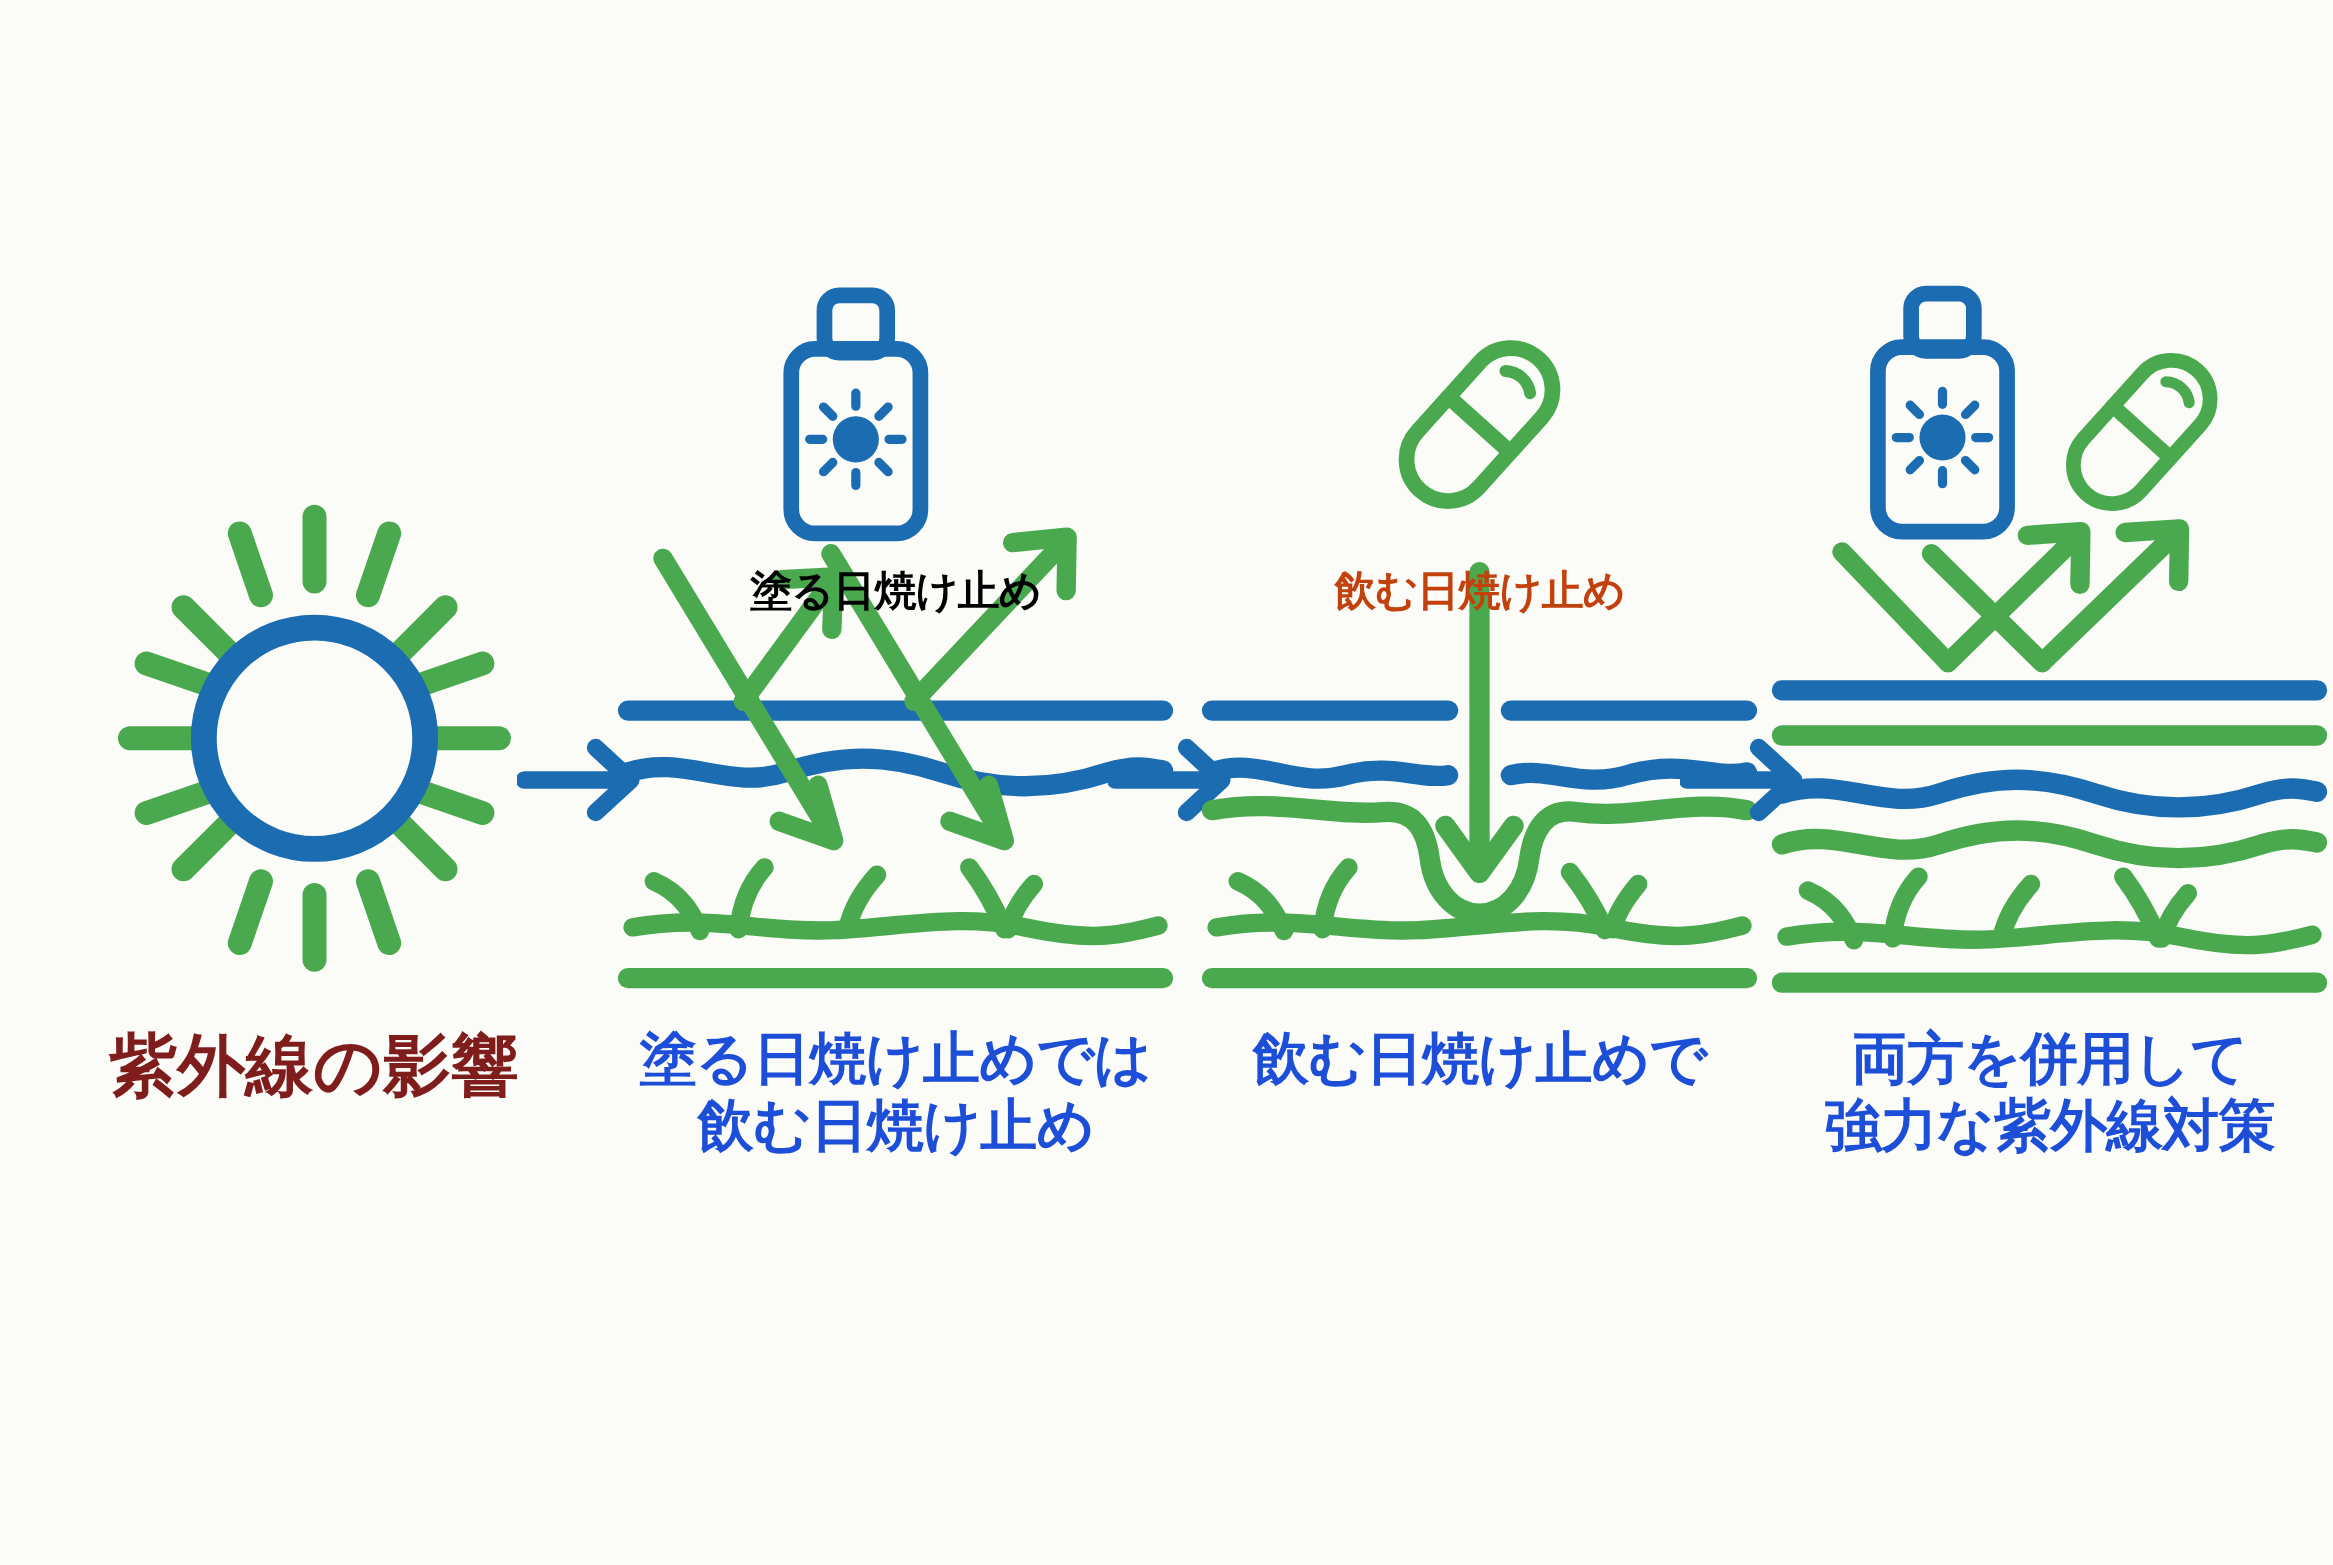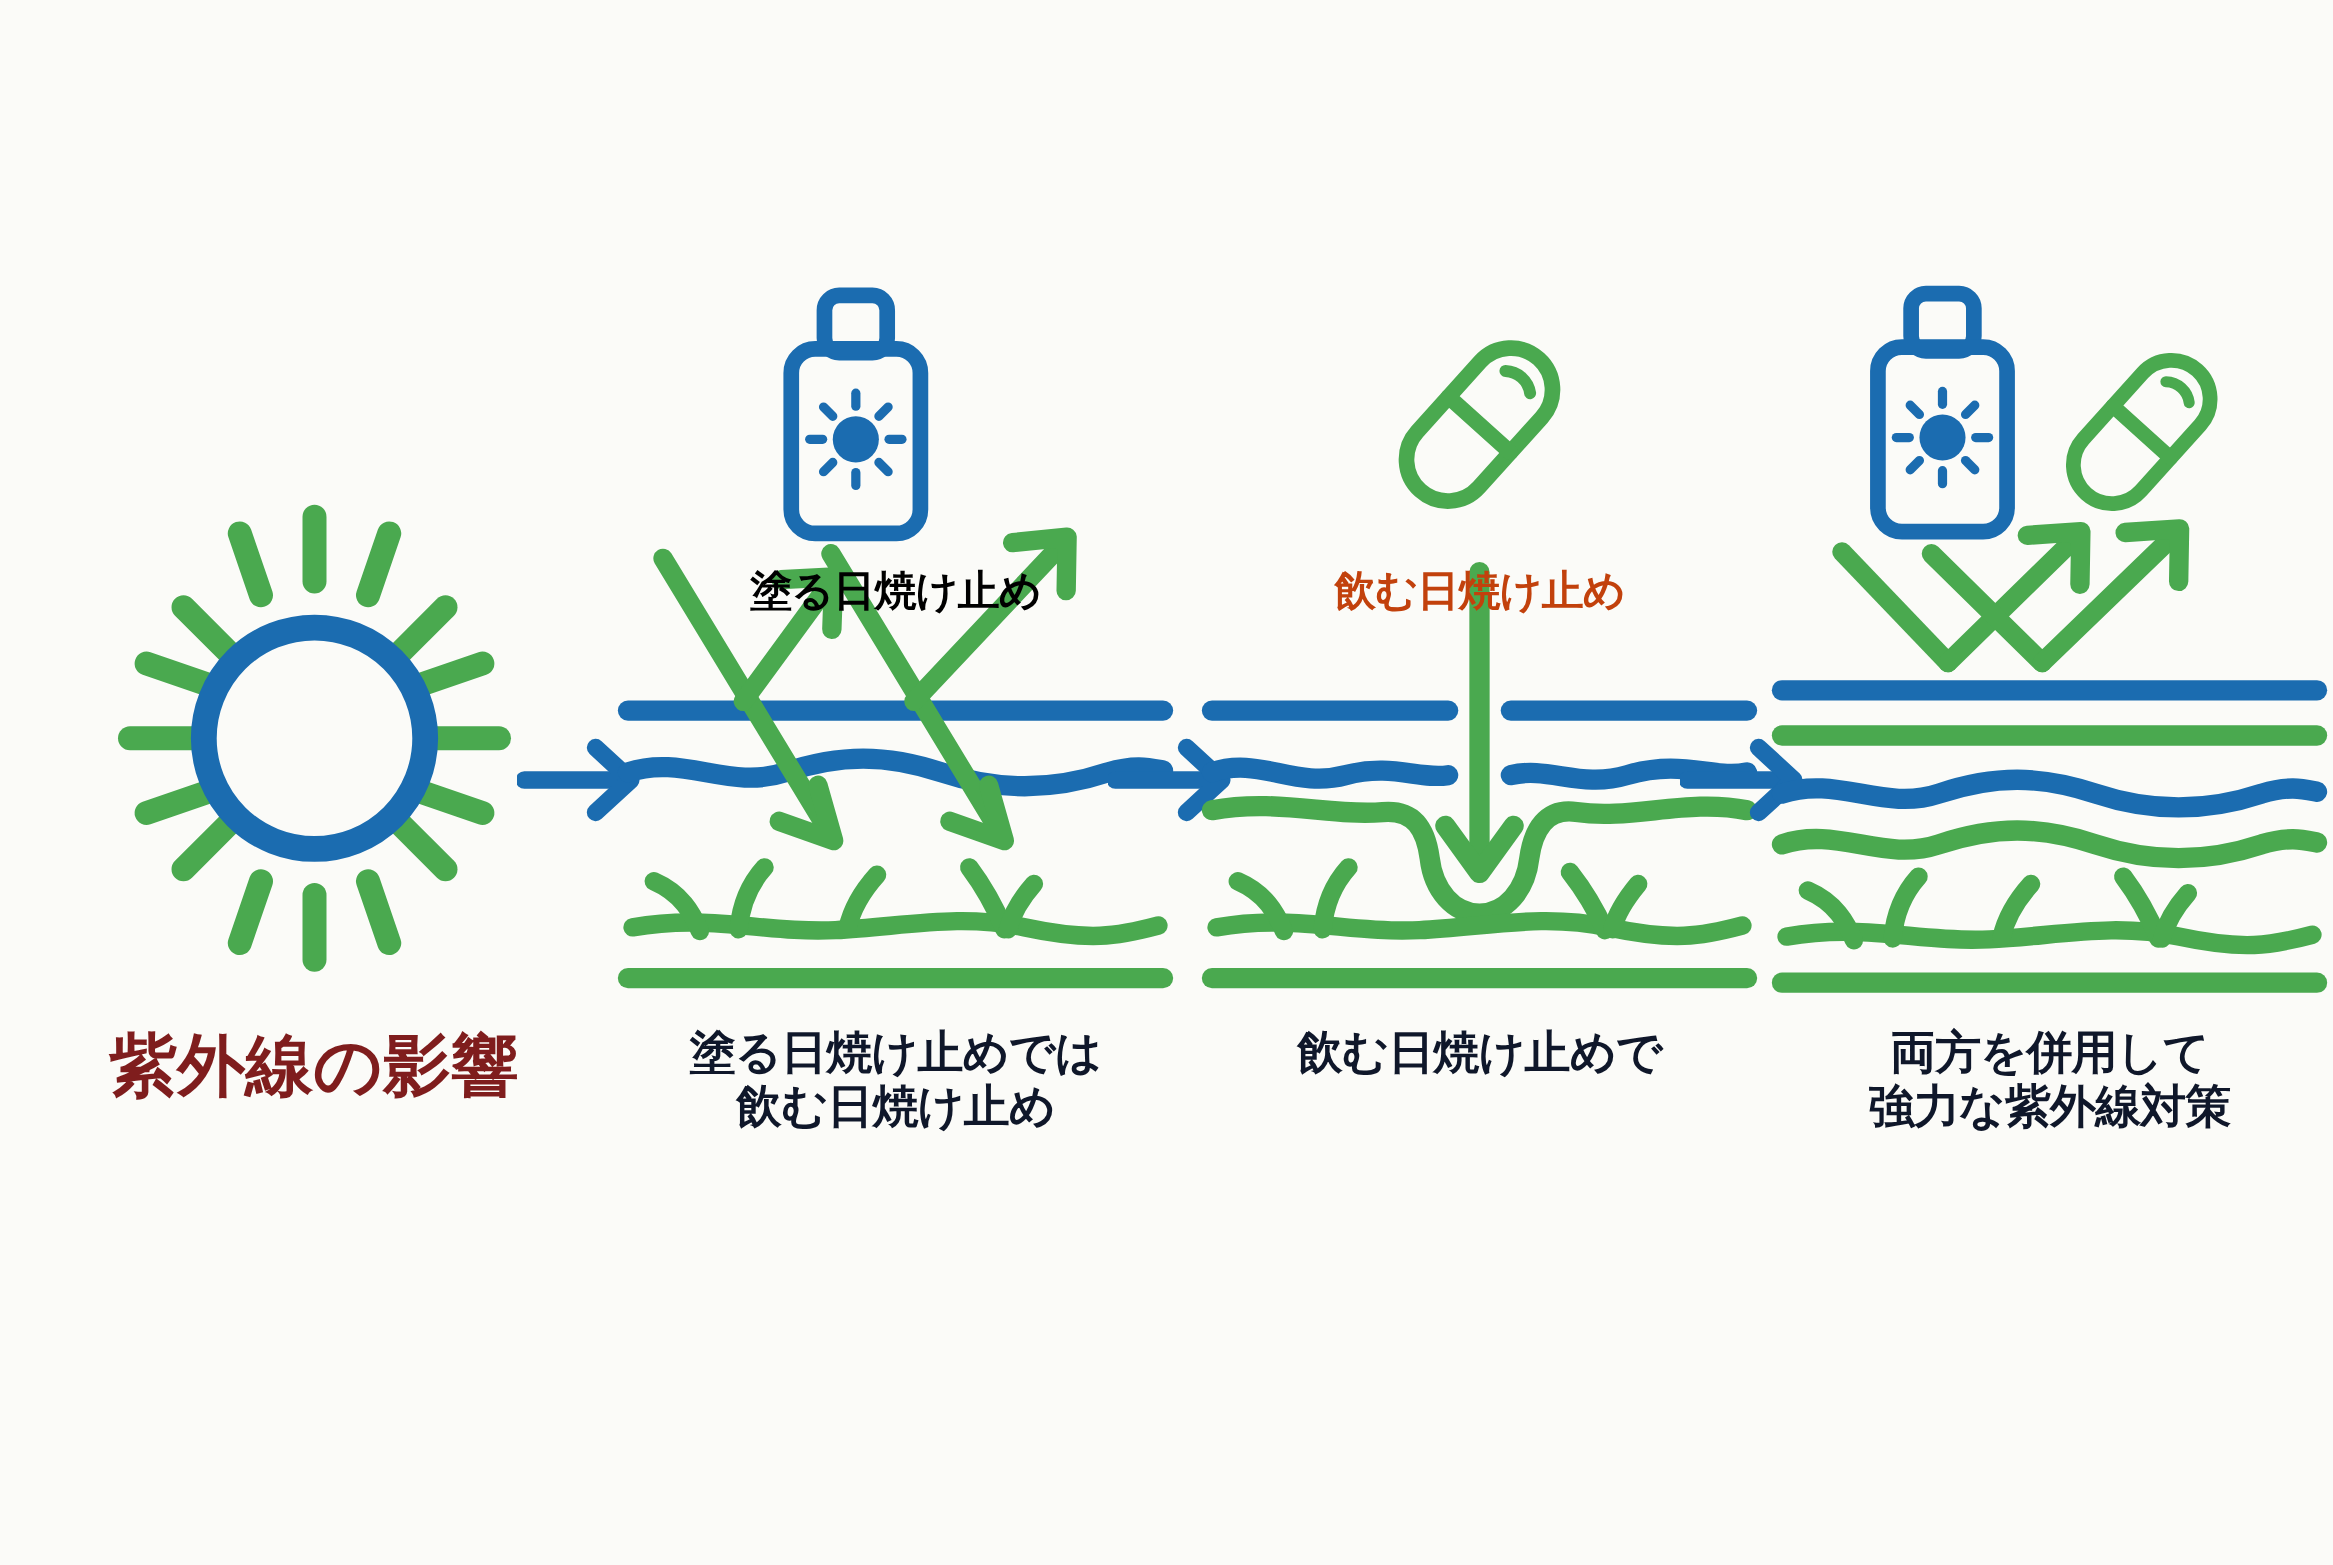--- a/index.html
+++ b/index.html
@@ -38,23 +38,23 @@
     height: 738px;
   }
   .panel-art svg { display: block; width: 591px; height: 738px; }
 
   .panel-caption {
     position: absolute;
     left: 0;
     top: 748px;
     width: 591px;
     text-align: center;
-    color: #0f172a;
+    color: #1d4ed8;
     font-weight: 700;
-    font-size: 46px;
+    font-size: 57px;
     line-height: 1.18;
     letter-spacing: -0.9px;
   }
   .panel-caption .cline { display: block; white-space: nowrap; }
 
   .panel-caption.blue-title {
     color: #7f1d1d;
     font-size: 68px;
     letter-spacing: 0px;
   }

